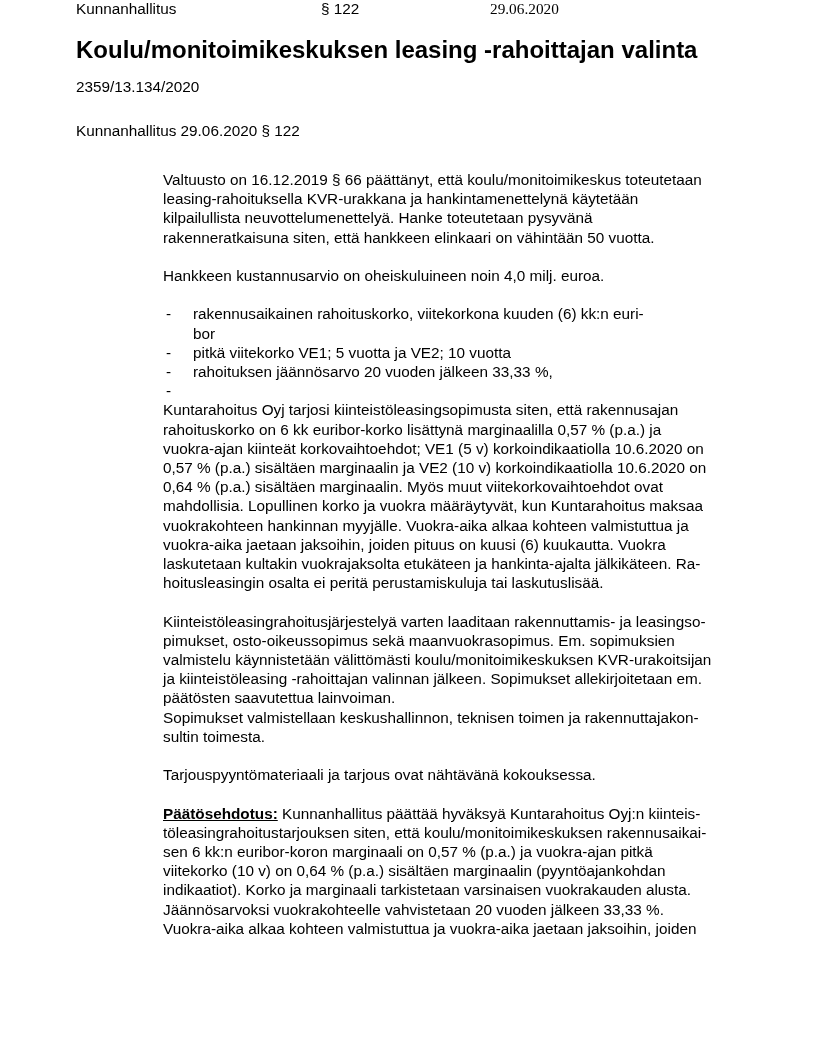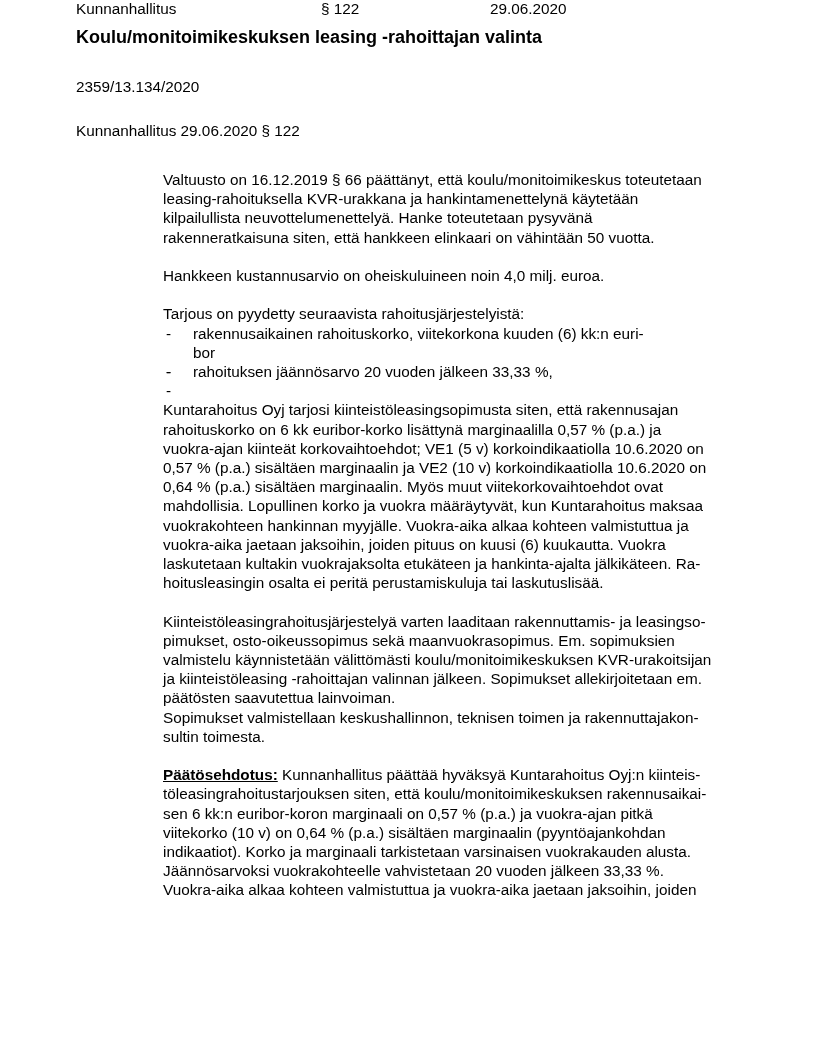--- a/index.html
+++ b/index.html
@@ -5,22 +5,22 @@
   html, body { margin: 0; padding: 0; background: #ffffff; }
   body {
     width: 816px; height: 1056px; overflow: hidden; position: relative;
     font-family: "Liberation Sans", sans-serif; color: #000000;
     font-size: 15.3px; line-height: 19.2px;
   }
   .header-row { position: absolute; top: -1px; left: 76px; width: 740px; height: 20px; }
   .header-row span { position: absolute; top: 0; font-size: 15.3px; }
   .h-body { left: 0; }
   .h-par { left: 245px; }
-  .h-date { left: 414px; }
-  .title { position: absolute; left: 76px; top: 28px; font-weight: bold; font-size: 18px; margin: 0; }
+  .h-date { left: 414px; font-family: Liberation Serif, serif; }
+  .title { position: absolute; left: 76px; top: 40px; font-weight: bold; font-size: 24px; margin: 0; }
   .diary { position: absolute; left: 76px; top: 77px; }
   .meeting { position: absolute; left: 76px; top: 113px; margin-top: 8px; }
   .content { position: absolute; left: 163px; top: 170px; width: 600px; }
   .content p { margin: 0 0 19.2px 0; white-space: pre-line; }
   ul.dash { list-style: none; margin: 0 0 19.2px 0; padding: 0; }
   ul.dash li { position: relative; padding-left: 30px; }
   ul.dash li .dash-mark { position: absolute; left: 3px; top: 0; }
   .proposal-label { font-weight: bold; text-decoration: underline; }
 </style>
 </head>
@@ -35,45 +35,45 @@
 <h1 class="title">Koulu/monitoimikeskuksen leasing -rahoittajan valinta</h1>
 <div class="diary">2359/13.134/2020</div>
 <div class="meeting">Kunnanhallitus 29.06.2020 § 122</div>
 
 <div class="content">
   <p>Valtuusto on 16.12.2019 § 66 päättänyt, että koulu/monitoimikeskus toteutetaan
 leasing-rahoituksella KVR-urakkana ja hankintamenettelynä käytetään
 kilpailullista neuvottelumenettelyä. Hanke toteutetaan pysyvänä
 rakenneratkaisuna siten, että hankkeen elinkaari on vähintään 50 vuotta.</p>
   <p>Hankkeen kustannusarvio on oheiskuluineen noin 4,0 milj. euroa.</p>
-  <div>Tarjous on pyydetty seuraavista rahoitusjärjestelyistä:</div>
   <ul class="dash">
     <li><span class="dash-mark">-</span><span style="white-space:pre-line">rakennusaikainen rahoituskorko, viitekorkona kuuden (6) kk:n euri-
 bor</span></li>
-    <li><span class="dash-mark">-</span></li>
+    <li><span class="dash-mark">-</span><span>pitkä viitekorko VE1; 5 vuotta ja VE2; 10 vuotta</span></li>
     <li><span class="dash-mark">-</span><span>rahoituksen jäännösarvo 20 vuoden jälkeen 33,33 %,</span></li>
     <li><span class="dash-mark">-</span></li>
   </ul>
   <p>Kuntarahoitus Oyj tarjosi kiinteistöleasingsopimusta siten, että rakennusajan
 rahoituskorko on 6 kk euribor-korko lisättynä marginaalilla 0,57 % (p.a.) ja
 vuokra-ajan kiinteät korkovaihtoehdot; VE1 (5 v) korkoindikaatiolla 10.6.2020 on
 0,57 % (p.a.) sisältäen marginaalin ja VE2 (10 v) korkoindikaatiolla 10.6.2020 on
 0,64 % (p.a.) sisältäen marginaalin. Myös muut viitekorkovaihtoehdot ovat
 mahdollisia. Lopullinen korko ja vuokra määräytyvät, kun Kuntarahoitus maksaa
 vuokrakohteen hankinnan myyjälle. Vuokra-aika alkaa kohteen valmistuttua ja
 vuokra-aika jaetaan jaksoihin, joiden pituus on kuusi (6) kuukautta. Vuokra
 laskutetaan kultakin vuokrajaksolta etukäteen ja hankinta-ajalta jälkikäteen. Ra-
 hoitusleasingin osalta ei peritä perustamiskuluja tai laskutuslisää.</p>
   <p>Kiinteistöleasingrahoitusjärjestelyä varten laaditaan rakennuttamis- ja leasingso-
 pimukset, osto-oikeussopimus sekä maanvuokrasopimus. Em. sopimuksien
 valmistelu käynnistetään välittömästi koulu/monitoimikeskuksen KVR-urakoitsijan
 ja kiinteistöleasing -rahoittajan valinnan jälkeen. Sopimukset allekirjoitetaan em.
 päätösten saavutettua lainvoiman.
 Sopimukset valmistellaan keskushallinnon, teknisen toimen ja rakennuttajakon-
 sultin toimesta.</p>
+  <p>Tarjouspyyntömateriaali ja tarjous ovat nähtävänä kokouksessa.</p>
   <p><span class="proposal-label">Päätösehdotus:</span><span> Kunnanhallitus päättää hyväksyä Kuntarahoitus Oyj:n  kiinteis-
 töleasingrahoitustarjouksen siten, että koulu/monitoimikeskuksen rakennusaikai-
 sen 6 kk:n euribor-koron marginaali on 0,57 % (p.a.) ja vuokra-ajan pitkä
 viitekorko (10 v) on 0,64 % (p.a.) sisältäen marginaalin (pyyntöajankohdan
 indikaatiot). Korko ja marginaali tarkistetaan varsinaisen vuokrakauden alusta.
 Jäännösarvoksi vuokrakohteelle vahvistetaan 20 vuoden jälkeen 33,33 %.
 Vuokra-aika alkaa kohteen valmistuttua ja vuokra-aika jaetaan jaksoihin, joiden</span></p>
 </div>
 
 </body></html>

